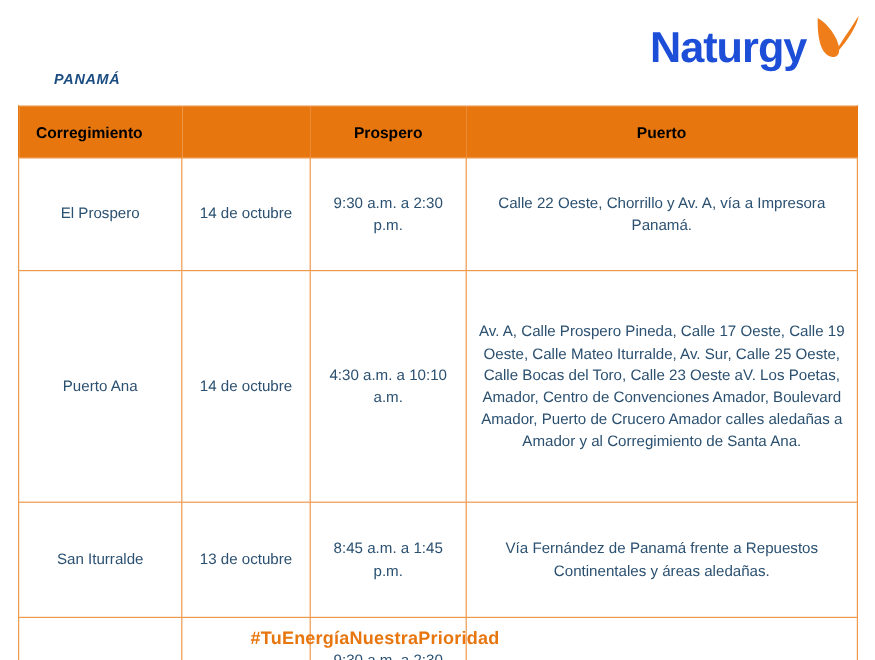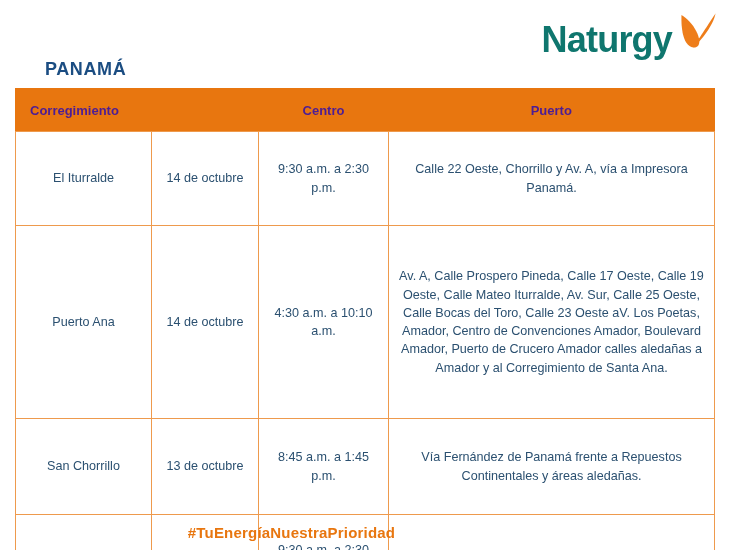--- a/index.html
+++ b/index.html
@@ -25,39 +25,40 @@
     position: absolute;
     left: 0;
     top: 0;
     width: 729px;
     height: 88px;
   }
   .region-label {
     position: absolute;
     left: 45px;
     top: 60px;
-    font-size: 18px;
+    font-size: 12px;
     font-weight: bold;
     letter-spacing: 0.6px;
     color: #1B4D82;
     line-height: 1;
+    font-style: italic;
   }
   .logo {
     position: absolute;
     right: 8px;
     top: 14px;
     display: flex;
     align-items: center;
     height: 52px;
   }
   .logo-word {
     font-size: 36px;
     font-weight: bold;
     letter-spacing: -0.8px;
-    color: #0f766e;
+    color: #1d4ed8;
     line-height: 1;
   }
   .logo-mark {
     margin-left: 1px;
     margin-top: -14px;
     width: 48px;
     height: 48px;
     display: block;
   }
 
@@ -69,21 +70,21 @@
     width: 699px;
   }
   table.schedule {
     width: 699px;
     border-collapse: collapse;
     table-layout: fixed;
     border: 1.5px solid #E8760F;
   }
   table.schedule thead th {
     background: #E8760F;
-    color: #4c1d95;
+    color: #000000;
     font-size: 13px;
     font-weight: bold;
     height: 42px;
     padding: 0 14px;
     border: none;
   }
   th.col-corregimiento { text-align: left; }
   th.col-horario,
   th.col-zonas { text-align: center; }
 
@@ -104,20 +105,21 @@
   .r3 td { height: 75px; }
   .r4 td { height: 68px; }
 
   
   .footer {
     position: absolute;
     left: 0;
     top: 524px;
     width: 583px;
     text-align: center;
+    padding-left: 21px;
   }
   .hashtag {
     font-size: 15px;
     font-weight: bold;
     color: #E8760F;
     letter-spacing: 0.2px;
   }
 </style>
 </head>
 <body>
@@ -141,39 +143,39 @@
       <colgroup>
         <col style="width:136px">
         <col style="width:107px">
         <col style="width:130px">
         <col style="width:326px">
       </colgroup>
       <thead>
         <tr>
           <th class="col-corregimiento">Corregimiento</th>
           <th class="col-fecha"></th>
-          <th class="col-horario">Centro</th>
+          <th class="col-horario">Prospero</th>
           <th class="col-zonas">Puerto</th>
         </tr>
       </thead>
       <tbody>
         <tr class="r1">
-          <td class="cell-corregimiento">El Iturralde</td>
+          <td class="cell-corregimiento">El Prospero</td>
           <td class="cell-fecha">14 de octubre</td>
           <td class="cell-horario">9:30 a.m. a 2:30 p.m.</td>
           <td class="cell-zonas">Calle 22 Oeste, Chorrillo y Av. A, vía a Impresora Panamá.</td>
         </tr>
         <tr class="r2">
           <td class="cell-corregimiento">Puerto Ana</td>
           <td class="cell-fecha">14 de octubre</td>
           <td class="cell-horario">4:30 a.m. a 10:10 a.m.</td>
           <td class="cell-zonas">Av. A, Calle Prospero Pineda, Calle 17 Oeste, Calle 19 Oeste, Calle Mateo Iturralde, Av. Sur, Calle 25 Oeste, Calle Bocas del Toro, Calle 23 Oeste aV. Los Poetas, Amador, Centro de Convenciones Amador, Boulevard Amador, Puerto de Crucero Amador calles aledañas a Amador y  al Corregimiento de Santa Ana.</td>
         </tr>
         <tr class="r3">
-          <td class="cell-corregimiento">San Chorrillo</td>
+          <td class="cell-corregimiento">San Iturralde</td>
           <td class="cell-fecha">13 de octubre</td>
           <td class="cell-horario">8:45 a.m. a 1:45 p.m.</td>
           <td class="cell-zonas">Vía Fernández de Panamá frente a Repuestos Continentales y áreas aledañas.</td>
         </tr>
         <tr class="r4">
           <td class="cell-corregimiento">Bella Vista</td>
           <td class="cell-fecha">16 de octubre</td>
           <td class="cell-horario">9:30 a.m. a 2:30 p.m.</td>
           <td class="cell-zonas">Calle Augusto Samuel Boyd.</td>
         </tr>

